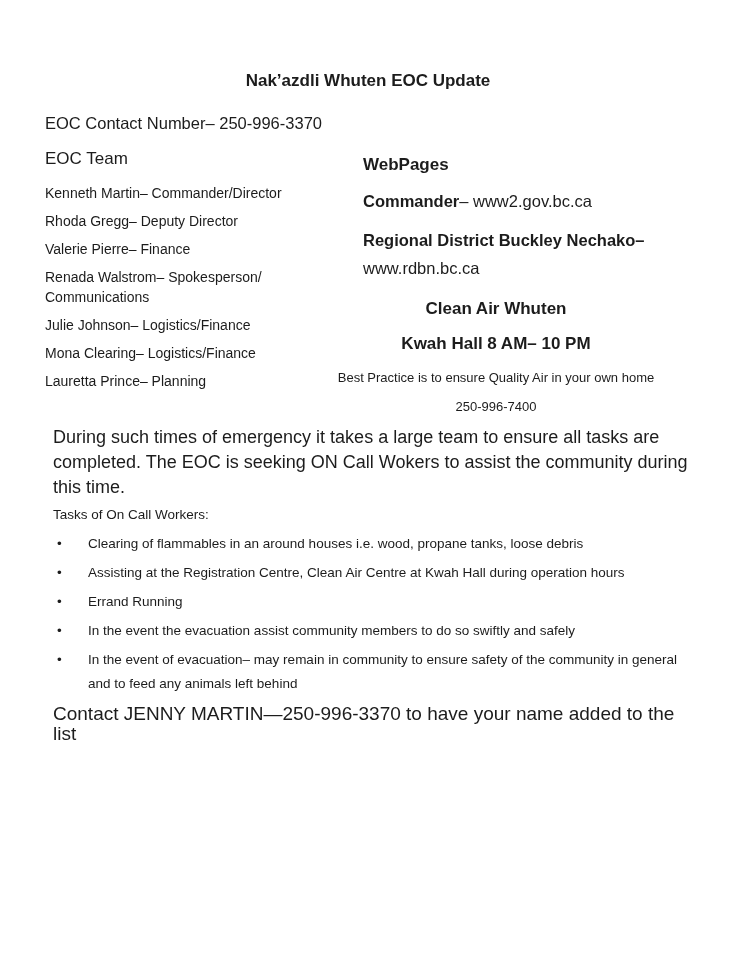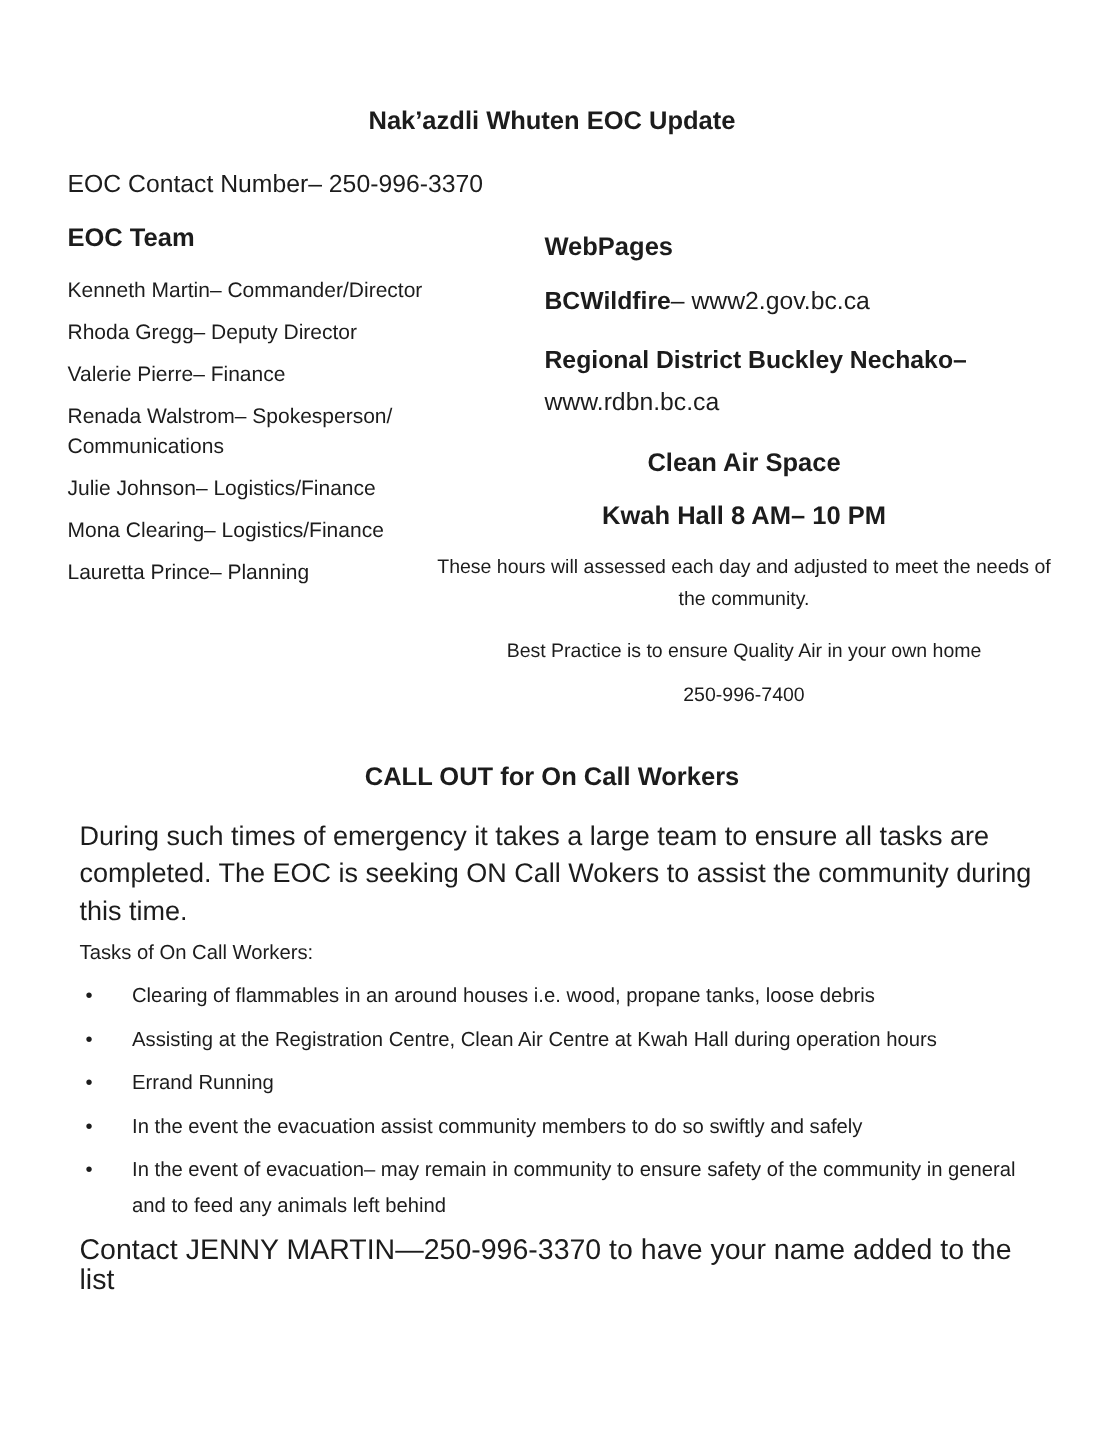--- a/index.html
+++ b/index.html
@@ -44,21 +44,21 @@
     display: flex;
     margin: 8px 0 0 45px;
   }
   .col-left {
     width: 245px;
     flex: 0 0 245px;
   }
   .team-heading {
     margin: 0 0 13px 0;
     font-size: 17px;
-    font-weight: bold;
+    font-weight: normal;
     line-height: 22px;
   }
   .team-member {
     margin: 0 0 8px 0;
     font-size: 14px;
     line-height: 20px;
   }
   .col-right {
     width: 412px;
     flex: 0 0 412px;
@@ -171,35 +171,33 @@
       <p class="team-member">Valerie Pierre– Finance</p>
       <p class="team-member">Renada Walstrom– Spokesperson/ Communications</p>
       <p class="team-member">Julie Johnson– Logistics/Finance</p>
       <p class="team-member">Mona Clearing– Logistics/Finance</p>
       <p class="team-member">Lauretta Prince– Planning</p>
     </div>
 
     <div class="col-right">
       <h2 class="webpages-heading">WebPages</h2>
 
-      <p class="link-line"><span class="link-label">BCWildfire</span><span>– www2.gov.bc.ca</span></p>
+      <p class="link-line"><span class="link-label">Commander</span><span>– www2.gov.bc.ca</span></p>
 
       <p class="link-line wrapped"><span class="link-label">Regional District Buckley Nechako– </span><span>www.rdbn.bc.ca</span></p>
 
-      <h2 class="clean-air-heading">Clean Air Space</h2>
+      <h2 class="clean-air-heading">Clean Air Whuten</h2>
       <p class="clean-air-hours">Kwah Hall 8 AM– 10 PM</p>
 
-      <p class="note gap">These hours will assessed each day and adjusted to meet the needs of the community.</p>
       <p class="note">Best Practice is to ensure Quality Air in your own home</p>
       <p class="note">250-996-7400</p>
     </div>
 
   </div>
 
-  <h2 class="callout-heading">CALL OUT for On Call Workers</h2>
 
   <div class="callout-body">
     <p class="callout-intro">During such times of emergency it takes a large team to ensure all tasks are completed. The EOC is seeking ON Call Wokers to assist the community during this time.</p>
     <p class="tasks-label">Tasks of On Call Workers:</p>
 
     <ul class="task-list">
       <li class="task-item"><span class="bullet-glyph">•</span><span>Clearing of flammables in an around houses i.e. wood, propane tanks, loose debris</span></li>
       <li class="task-item"><span class="bullet-glyph">•</span><span>Assisting at the Registration Centre, Clean Air Centre at Kwah Hall during operation hours</span></li>
       <li class="task-item"><span class="bullet-glyph">•</span><span>Errand Running</span></li>
       <li class="task-item"><span class="bullet-glyph">•</span><span>In the event the evacuation assist community members to do so swiftly and safely</span></li>

